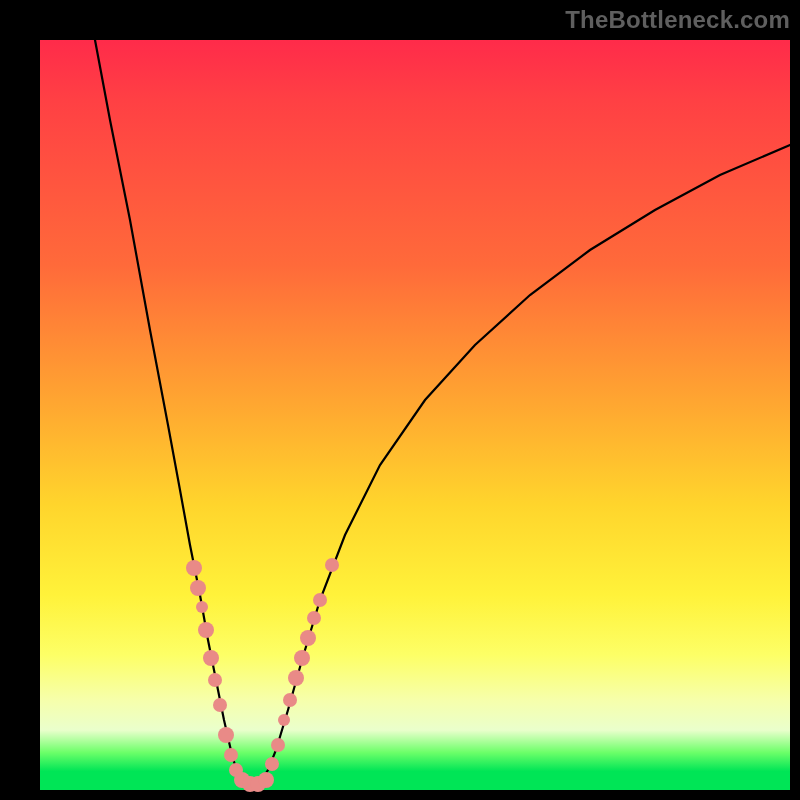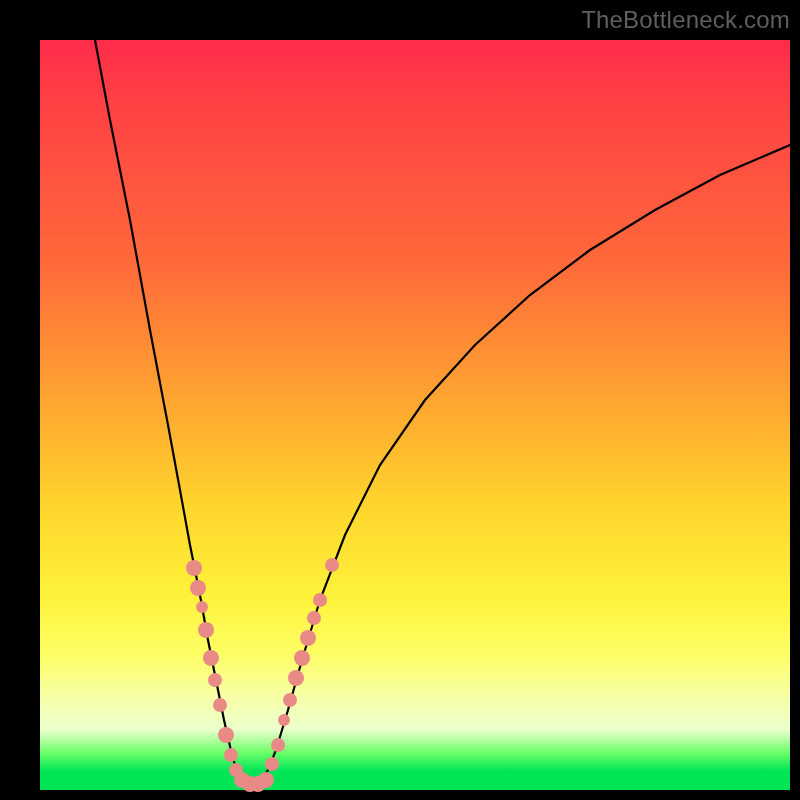--- a/index.html
+++ b/index.html
@@ -41,21 +41,21 @@
       #00e556 97.5%,
       #00e556 100%
     );
   }
   .watermark {
     position: absolute;
     top: 6px;
     right: 10px;
     color: #5f5f5f;
     font-size: 24px;
-    font-weight: 400;
+    font-weight: 700;
     letter-spacing: 0.2px;
     user-select: none;
   }
   svg.curve {
     position: absolute;
     left: 0;
     top: 0;
     width: 750px;
     height: 750px;
     overflow: visible;

